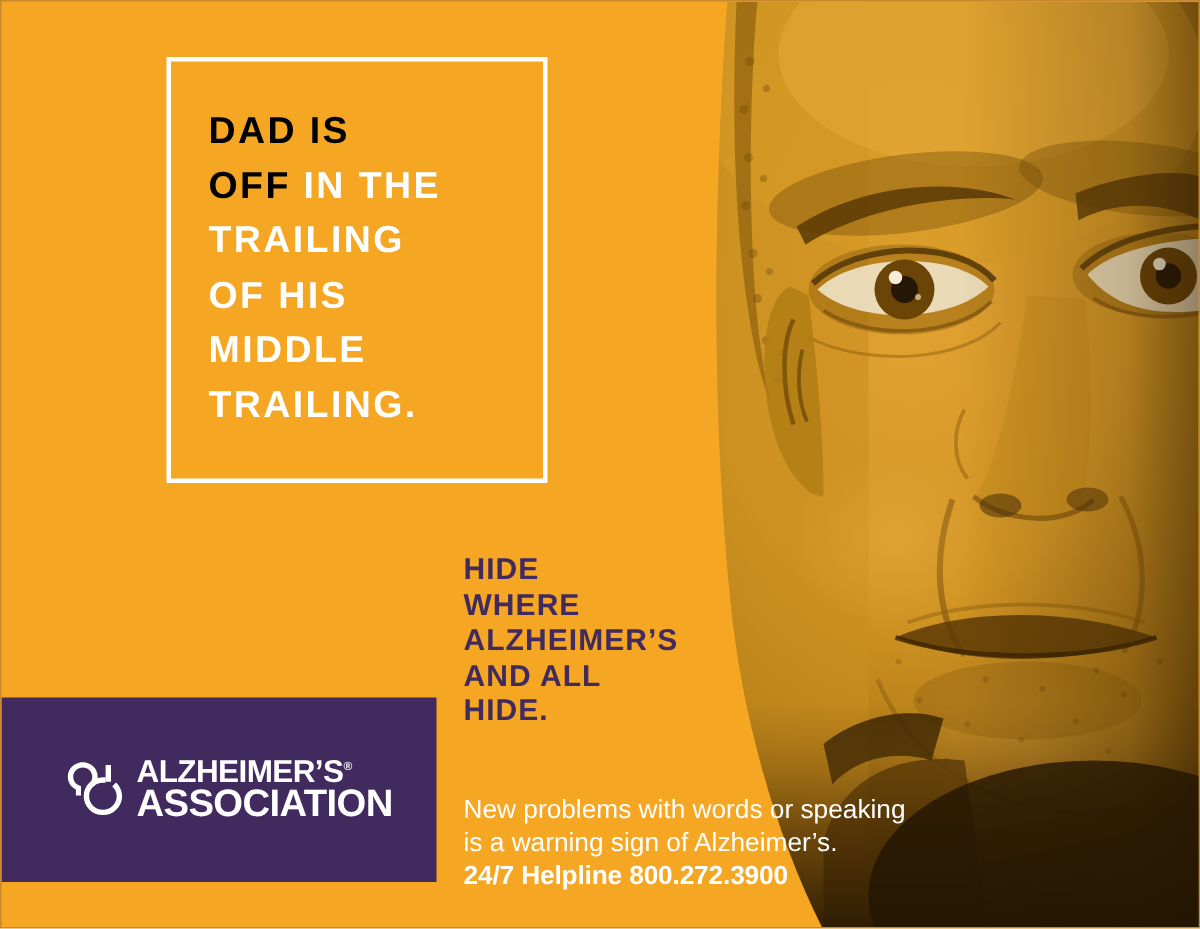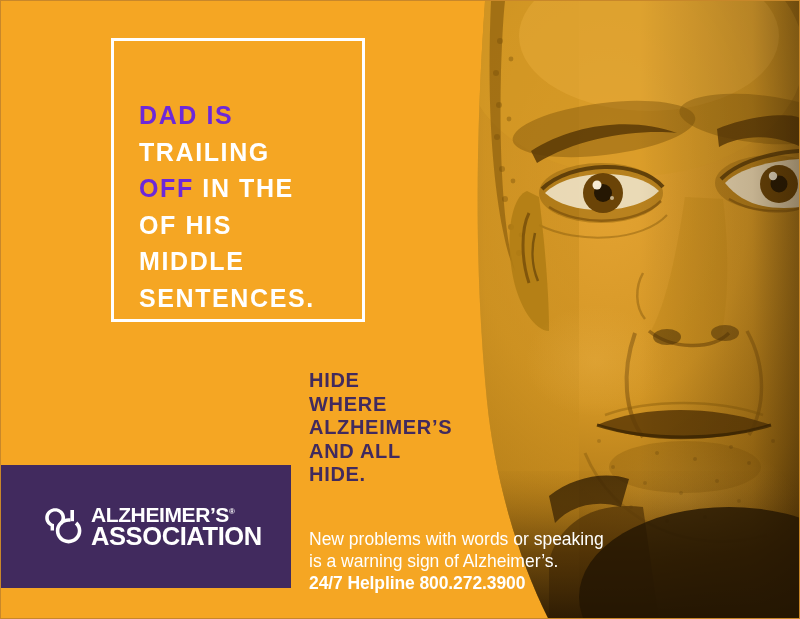--- a/index.html
+++ b/index.html
@@ -51,21 +51,21 @@
     left: 138px;
     top: 68px;
     width: 240px;
     z-index: 6;
     font-weight: bold;
     font-size: 25px;
     line-height: 36.5px;
     letter-spacing: 1.6px;
   }
   .headline-text .ln { display: block; white-space: nowrap; }
-  .ink-purple { color: #6d28d9; margin-top: 28px; }
+  .ink-purple { color: #000000; }
   .ink-white  { color: #FFFFFF; }
 
   
   .logo-band {
     position: absolute;
     left: 0;
     top: 464px;
     width: 290px;
     height: 123px;
     background: #412A5E;
@@ -287,25 +287,25 @@
           <ellipse cx="330" cy="596" rx="150" ry="90" fill="#231503" opacity="0.8"></ellipse>
         </g>
       </svg>
     </div>
   </div>
 
   <div class="headline-box"></div>
 
   <div class="headline-text">
     <span class="ln ink-purple">DAD IS</span>
+    <span class="ln"><span class="ink-purple">OFF</span><span class="ink-white"> IN THE</span></span>
     <span class="ln ink-white">TRAILING</span>
-    <span class="ln"><span class="ink-purple">OFF</span><span class="ink-white"> IN THE</span></span>
     <span class="ln ink-white">OF HIS</span>
     <span class="ln ink-white">MIDDLE</span>
-    <span class="ln ink-white">SENTENCES.</span>
+    <span class="ln ink-white">TRAILING.</span>
   </div>
 
   <div class="subhead">
     <span class="ln">HIDE</span>
     <span class="ln">WHERE</span>
     <span class="ln">ALZHEIMER’S</span>
     <span class="ln">AND ALL</span>
     <span class="ln">HIDE.</span>
   </div>
 

